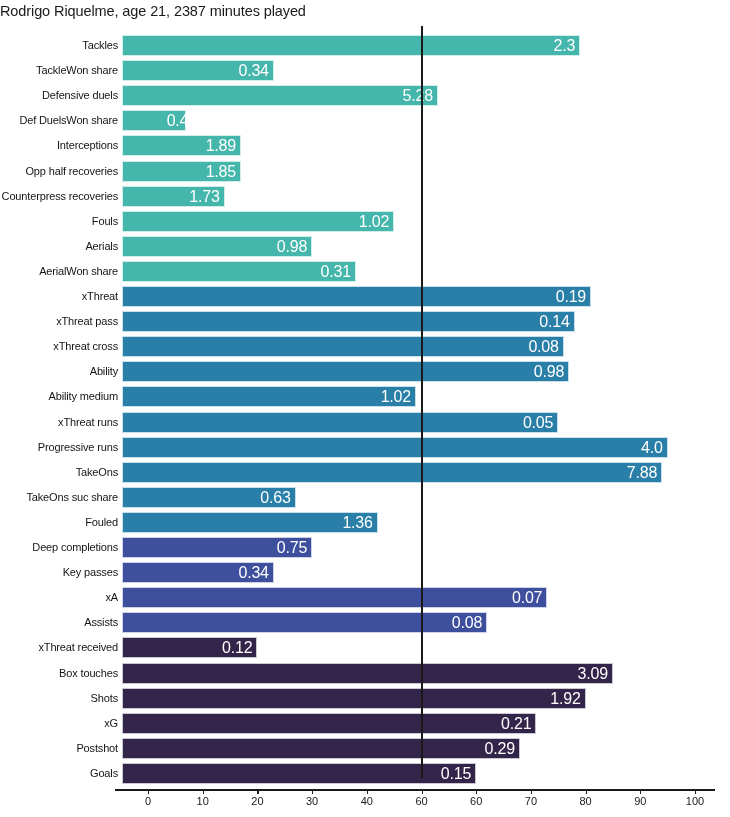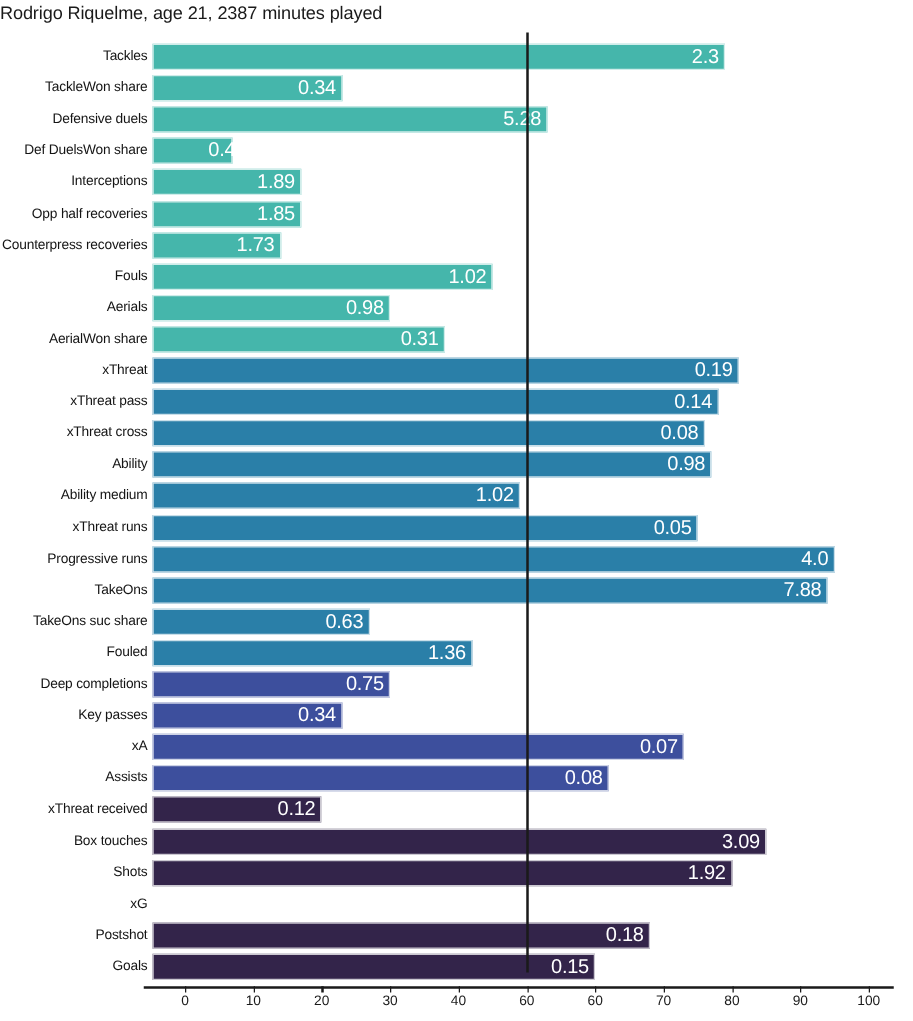--- a/index.html
+++ b/index.html
@@ -305,26 +305,30 @@
         </div>
         <div class="row" style="top: 659.6px;">
           <div class="row-label">Shots</div>
           <div class="bar-track">
             <div class="bar" style="width: 463.6px; background: rgb(51, 36, 74);"></div>
             <div class="bar-value" style="left: 0px; width: 463.6px;">1.92</div>
           </div>
         </div>
         <div class="row" style="top: 684.7px;">
           <div class="row-label">xG</div>
+          <div class="bar-track">
+            <div class="bar" style="width: 414.37px; background: rgb(51, 36, 74);"></div>
+            <div class="bar-value" style="left: 0px; width: 414.37px;">0.21</div>
+          </div>
         </div>
         <div class="row" style="top: 709.8px;">
           <div class="row-label">Postshot</div>
           <div class="bar-track">
             <div class="bar" style="width: 397.96px; background: rgb(51, 36, 74);"></div>
-            <div class="bar-value" style="left: 0px; width: 397.96px;">0.18</div>
+            <div class="bar-value" style="left: 0px; width: 397.96px;">0.29</div>
           </div>
         </div>
         <div class="row" style="top: 734.9px;">
           <div class="row-label">Goals</div>
           <div class="bar-track">
             <div class="bar" style="width: 354.2px; background: rgb(51, 36, 74);"></div>
             <div class="bar-value" style="left: 0px; width: 354.2px;">0.15</div>
           </div>
         </div>
       </div>

